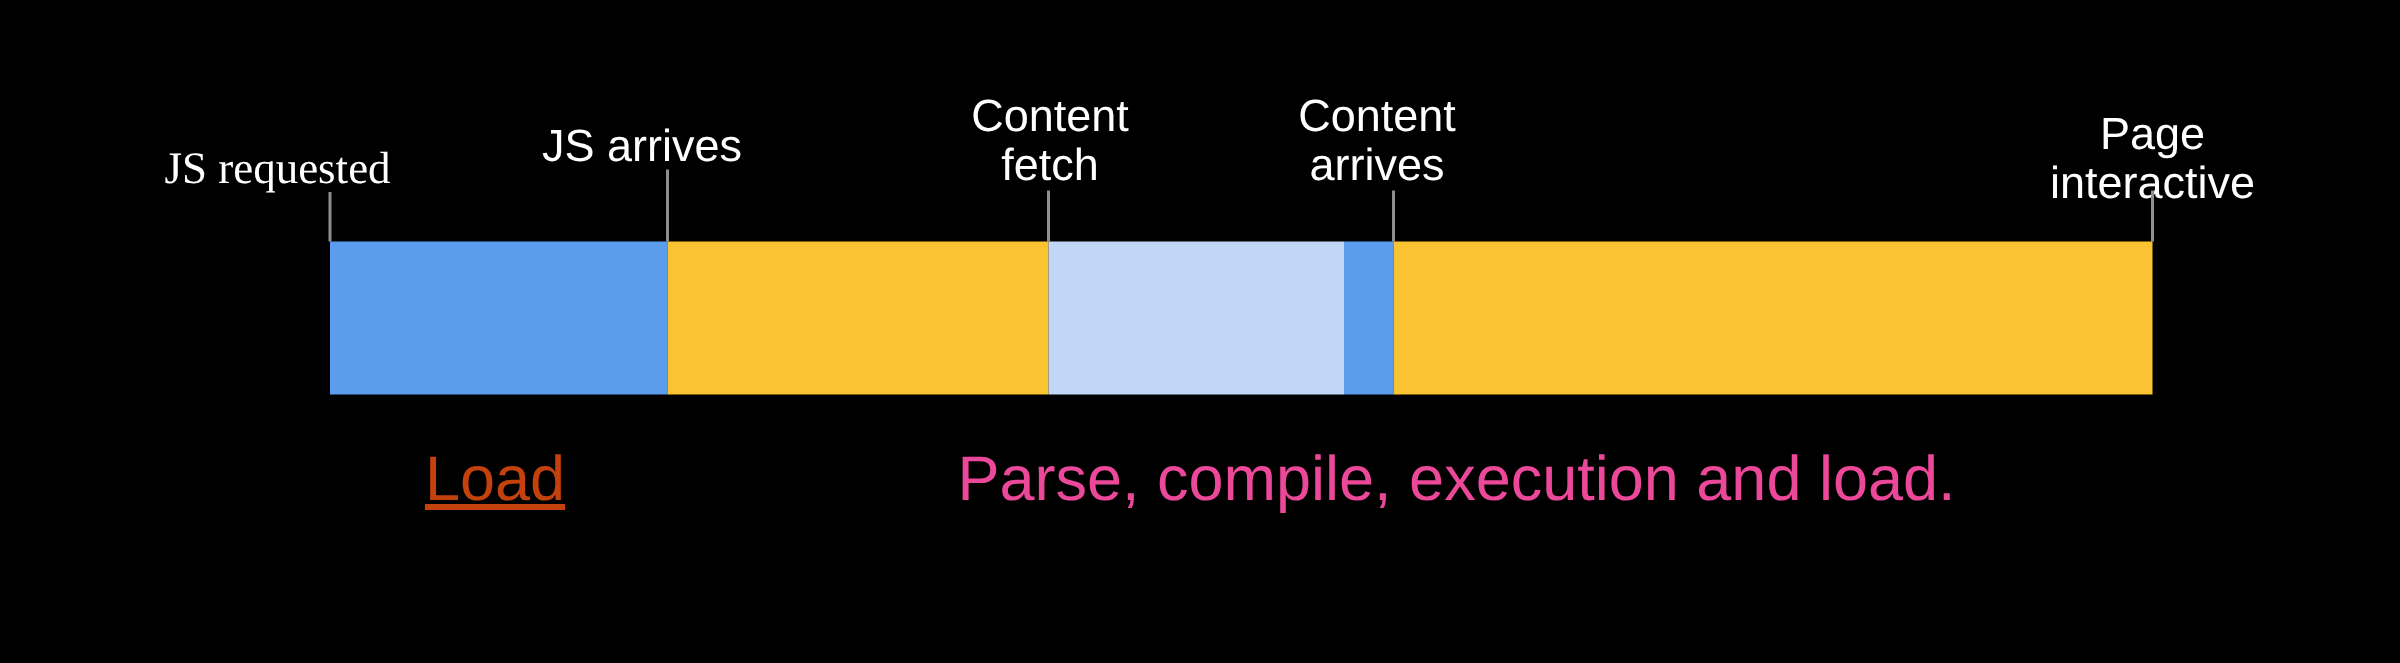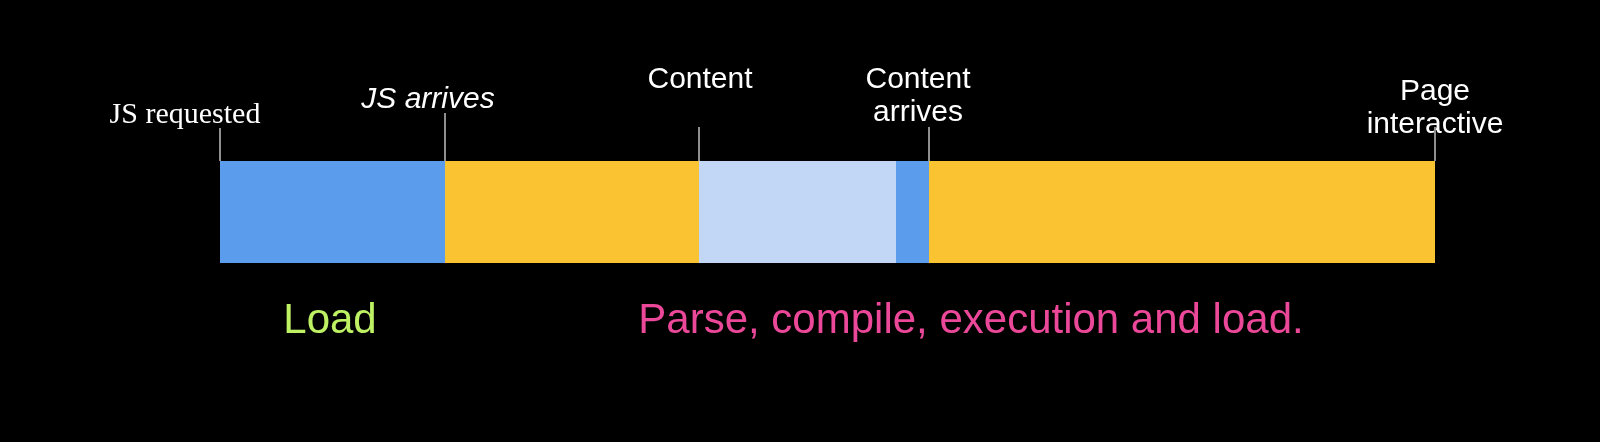--- a/index.html
+++ b/index.html
@@ -52,30 +52,31 @@
 
   <div>
     <div class="event-label" style="left: 185px; top: 96px; color: rgb(255, 255, 255); font-family: Liberation Serif, serif;">
       <span class="line">JS requested</span>
       <span class="line"></span>
     </div>
     <div class="tick" style="left: 219.25px; top: 128px; height: 33px; background: rgb(143, 143, 143);"></div>
   </div>
 
   <div>
-    <div class="event-label" style="left: 428px; top: 81px; color: rgb(255, 255, 255); font-style: italic;">
+    <div class="event-label" style="left: 428px; top: 81px; color: rgb(255, 255, 255);">
       <span class="line">JS arrives</span>
       <span class="line"></span>
     </div>
     <div class="tick" style="left: 444.25px; top: 113px; height: 48px; background: rgb(143, 143, 143);"></div>
   </div>
 
   <div>
     <div class="event-label" style="left: 700px; top: 61px; color: rgb(255, 255, 255);">
       <span class="line">Content</span>
+      <span class="line">fetch</span>
     </div>
     <div class="tick" style="left: 698.25px; top: 127px; height: 34px; background: rgb(143, 143, 143);"></div>
   </div>
 
   <div>
     <div class="event-label" style="left: 918px; top: 61px; color: rgb(255, 255, 255);">
       <span class="line">Content</span>
       <span class="line">arrives</span>
     </div>
     <div class="tick" style="left: 928.25px; top: 127px; height: 34px; background: rgb(143, 143, 143);"></div>
@@ -90,16 +91,16 @@
   </div>
 
   <div class="bar" style="left: 220px; top: 161px; width: 1215px; height: 102px;">
     <div class="segment" style="left: 0px; width: 225px; background: rgb(91, 156, 237);"></div>
     <div class="segment" style="left: 225px; width: 254px; background: rgb(249, 195, 49);"></div>
     <div class="segment" style="left: 479px; width: 197px; background: rgb(193, 215, 245);"></div>
     <div class="segment" style="left: 676px; width: 33px; background: rgb(91, 156, 237);"></div>
     <div class="segment" style="left: 709px; width: 506px; background: rgb(249, 195, 49);"></div>
   </div>
 
-  <div class="phase-label" style="left: 330px; top: 295px; color: #bef264;">Load</div>
+  <div class="phase-label" style="left: 330px; top: 295px; color: #c2410c; text-decoration: underline;">Load</div>
   <div class="phase-label" style="left: 971px; top: 295px; color: #ec4899;">Parse, compile, execution and load.</div>
 
 </div>
 
 </body></html>

